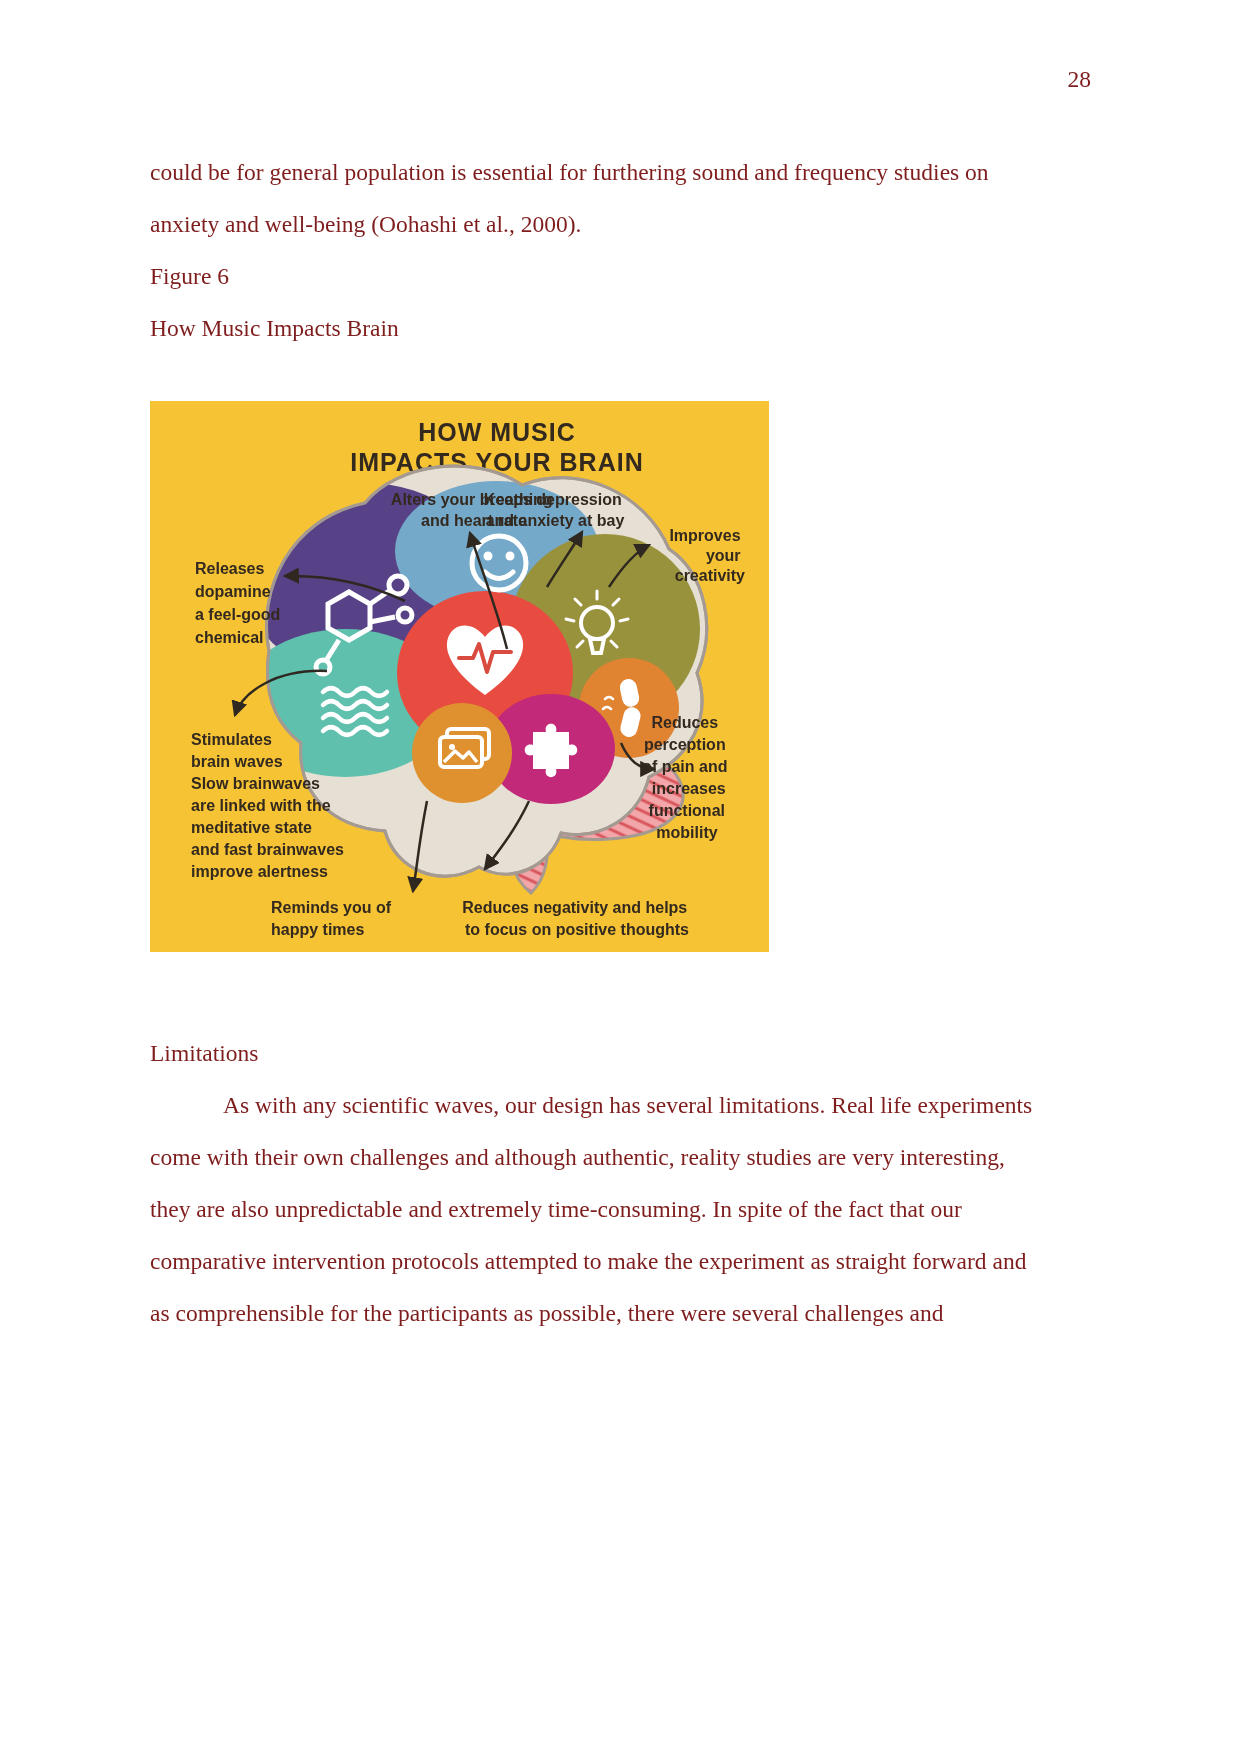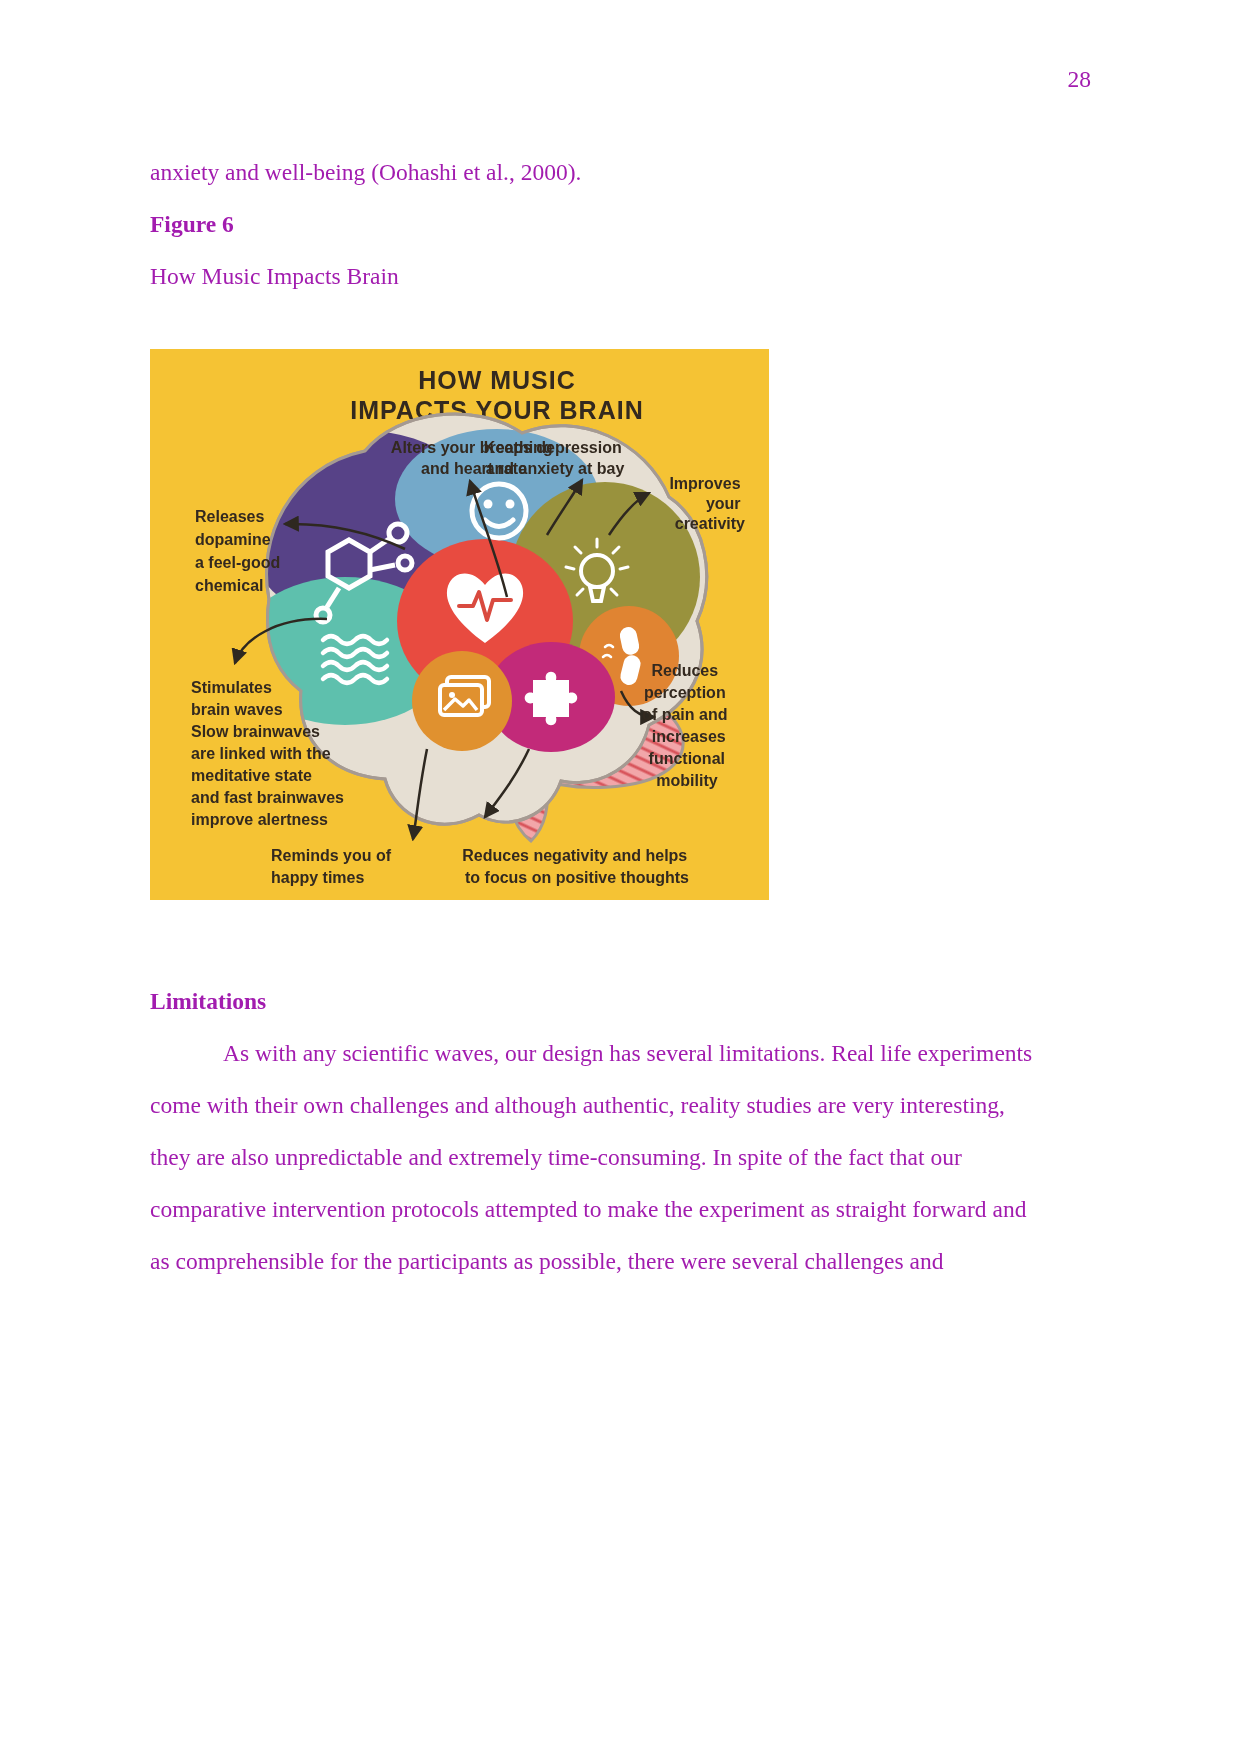--- a/index.html
+++ b/index.html
@@ -1,40 +1,40 @@
 <!DOCTYPE html>
 <html><head>
 <meta charset="utf-8">
 <style>
   html,body{margin:0;padding:0;background:#ffffff;}
   .page{
     position:relative;
     width:1241px;height:1695px;
     background:#ffffff;
     font-family:"Liberation Serif", serif;
-    color:#a21caf;
+    color:#7f1d1d;
     overflow:hidden;
   }
   .content{margin:0 150px;width:941px;}
   .pageno{
     padding-top:64px;
     text-align:right;
     font-size:23.5px;
     line-height:30px;
   }
   .para{margin:0;}
   .p1{margin-top:26px;}
   .p-spaced{margin-top:52px;}
   .line{
     font-size:23.5px;
     line-height:52px;
     white-space:nowrap;
   }
   .indent{padding-left:73px;}
-  .bold{font-weight:bold;}
+  .bold{font-weight:normal;}
   .figure{
     margin-top:47px;
     width:592px;height:551px;
     background:#F5C334;
     padding-left:27px;
   }
   .heading{margin-top:75px;}
   svg text{
     font-family:"Liberation Sans", sans-serif;
     font-weight:bold;
@@ -48,20 +48,21 @@
 
 <div class="page">
 
   <div class="content">
     <div class="pageno">28</div>
 
     <div class="para p1">
     </div>
 
     <div class="para p-spaced">
+      <div class="line">could be for general population is essential for furthering sound and frequency studies on</div>
       <div class="line">anxiety and well-being (Oohashi et al., 2000).</div>
     </div>
 
     <div class="line bold">Figure 6</div>
     <div class="line">How Music Impacts Brain</div>
 
     <div class="figure">
       <svg width="592" height="551" viewBox="0 0 592 551">
         <defs>
           <marker id="ah" viewBox="0 0 10 10" refX="8.5" refY="5" markerWidth="6.5" markerHeight="6.5" orient="auto">

